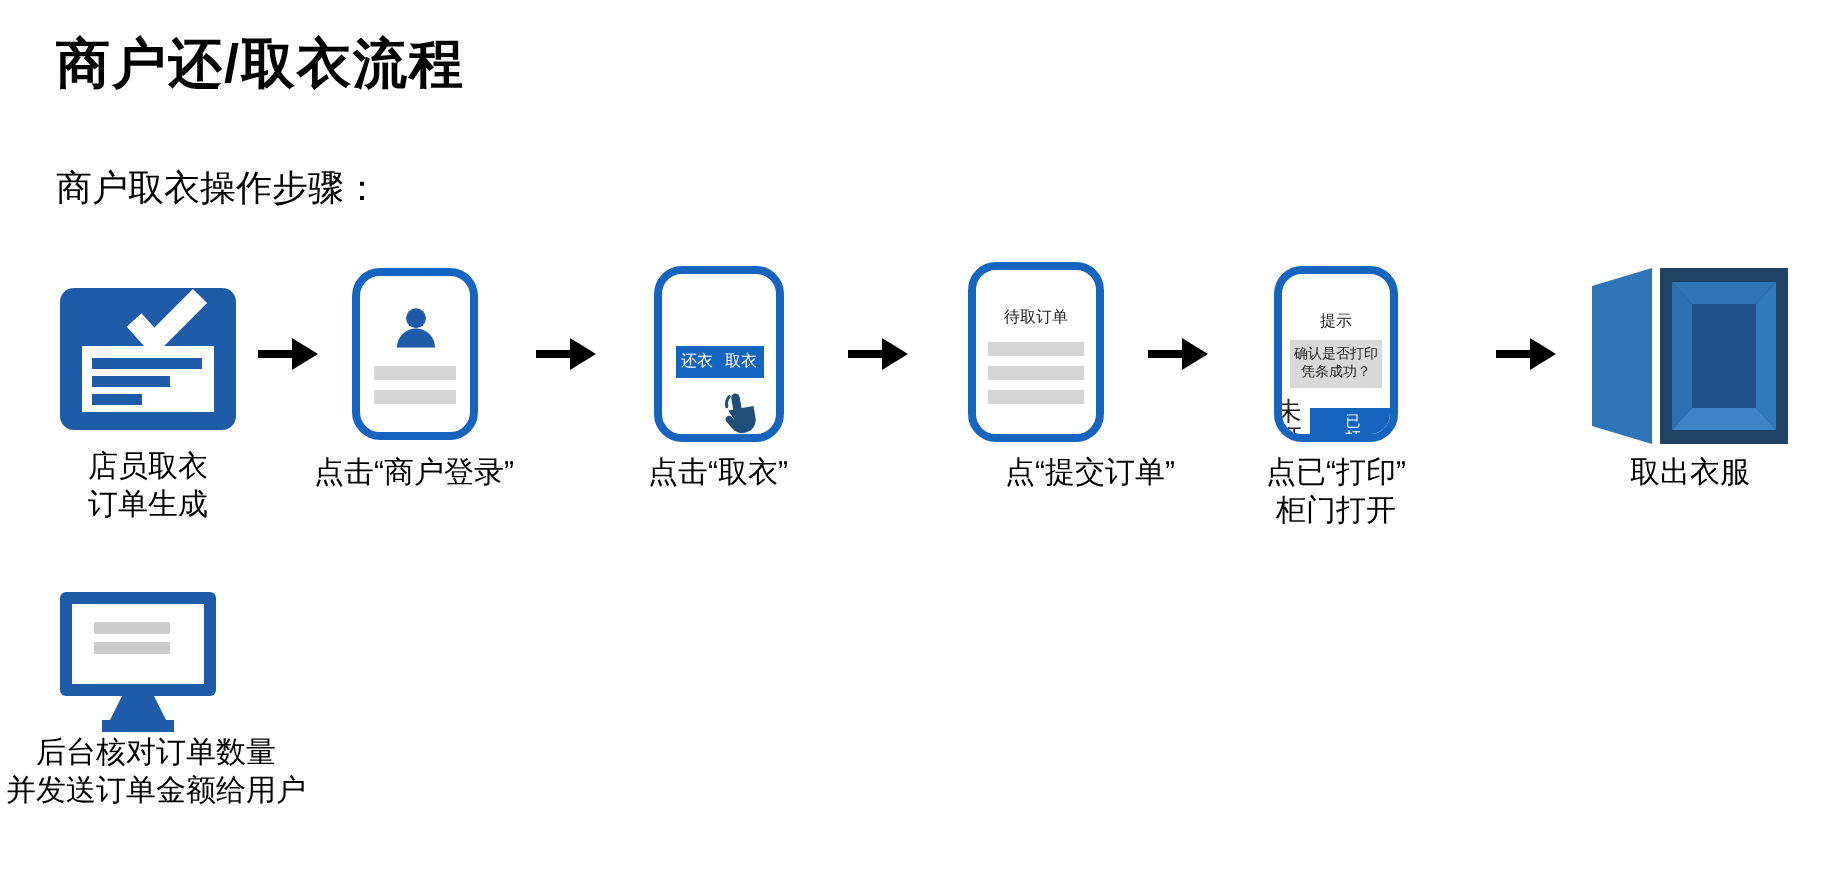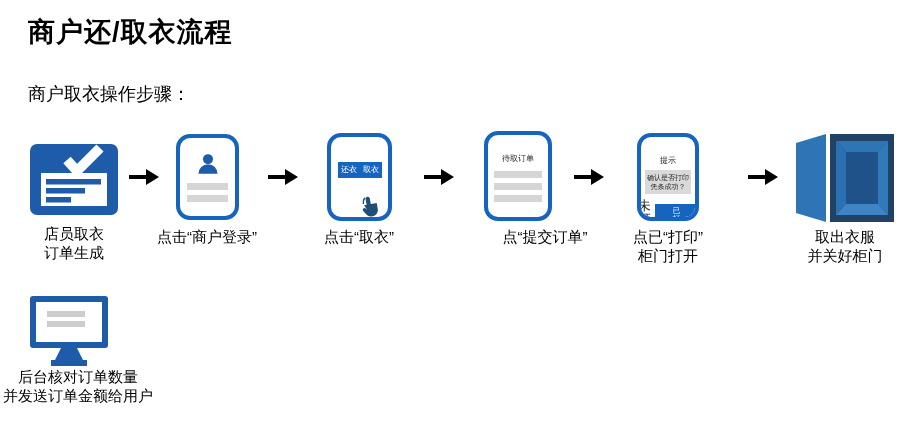--- a/index.html
+++ b/index.html
@@ -66,21 +66,21 @@
     <div class="gbar" style="width:41px;height:7px;margin:5px auto 0 auto"></div>
   </div>
   <div class="step-label" style="left:142px;top:227px">点击“商户登录”</div>
 
   <svg class="flow-arrow" style="left:268px;top:168px" width="30" height="18" viewBox="0 0 30 18">
     <rect x="0" y="7" width="17" height="4" fill="#000"></rect>
     <polygon points="17,1 30,9 17,17" fill="#000"></polygon>
   </svg>
 
   <div class="card" style="left:327px;top:133px;width:65px;height:88px">
-    <div style="display:flex;justify-content:flex-end;padding:4px 6px;margin-top:21px">
+    <div style="display:flex;justify-content:center;padding:4px 6px;margin-top:32px">
       <span class="mini-btn" style="width:16px">还衣</span>
       <span class="mini-btn" style="width:16px">取衣</span>
     </div>
     <svg style="position:absolute;right:7px;top:58px;transform:rotate(-10deg)" width="22" height="24" viewBox="0 0 24 24">
       <g fill="#1F4E79">
         <rect x="8.8" y="0.5" width="4.6" height="12" rx="2.3"></rect>
         <path d="M6,9 h14 v6.5 a7,7 0 0 1 -7,7 h-0.5 a7,7 0 0 1 -6,-3.4 l-2.6,-4.4 a1.9,1.9 0 0 1 3.2,-2 l1.4,2 z"></path>
       </g>
       <path d="M5.6,6.8 a6.5,6.5 0 0 1 2.3,-5.2" stroke="#1F4E79" stroke-width="1.7" fill="none" stroke-linecap="round"></path>
     </svg>
@@ -134,21 +134,20 @@
     <polygon points="0,12 30,3 30,91 0,82" fill="#2E75B6"></polygon>
     <rect x="34" y="3" width="64" height="88" fill="#1F4265"></rect>
     <polygon points="40,10 92,10 82,21 50,21" fill="#2E75B6"></polygon>
     <polygon points="40,10 50,21 50,73 40,84" fill="#2B71B2"></polygon>
     <polygon points="92,10 92,84 82,73 82,21" fill="#3079BA"></polygon>
     <polygon points="40,84 50,73 82,73 92,84" fill="#3D85C6"></polygon>
     <rect x="50" y="21" width="32" height="52" fill="#1E5288"></rect>
   </svg>
   <div class="step-label" style="left:780px;top:227px">
     <div>取出衣服</div>
-    <div>并关好柜门</div>
   </div>
 
   <svg class="abs" style="left:30px;top:296px" width="80" height="71" viewBox="0 0 80 71">
     <rect x="0" y="0" width="78" height="52" rx="3" fill="#1E5BA8"></rect>
     <rect x="6" y="6" width="66" height="40" fill="#ffffff"></rect>
     <rect x="17" y="15" width="38" height="6" fill="#CDCDCD"></rect>
     <rect x="17" y="25" width="38" height="6" fill="#CDCDCD"></rect>
     <polygon points="31,52 47,52 53,64 25,64" fill="#1E5BA8"></polygon>
     <rect x="21" y="64" width="36" height="6" fill="#1E5BA8"></rect>
   </svg>

